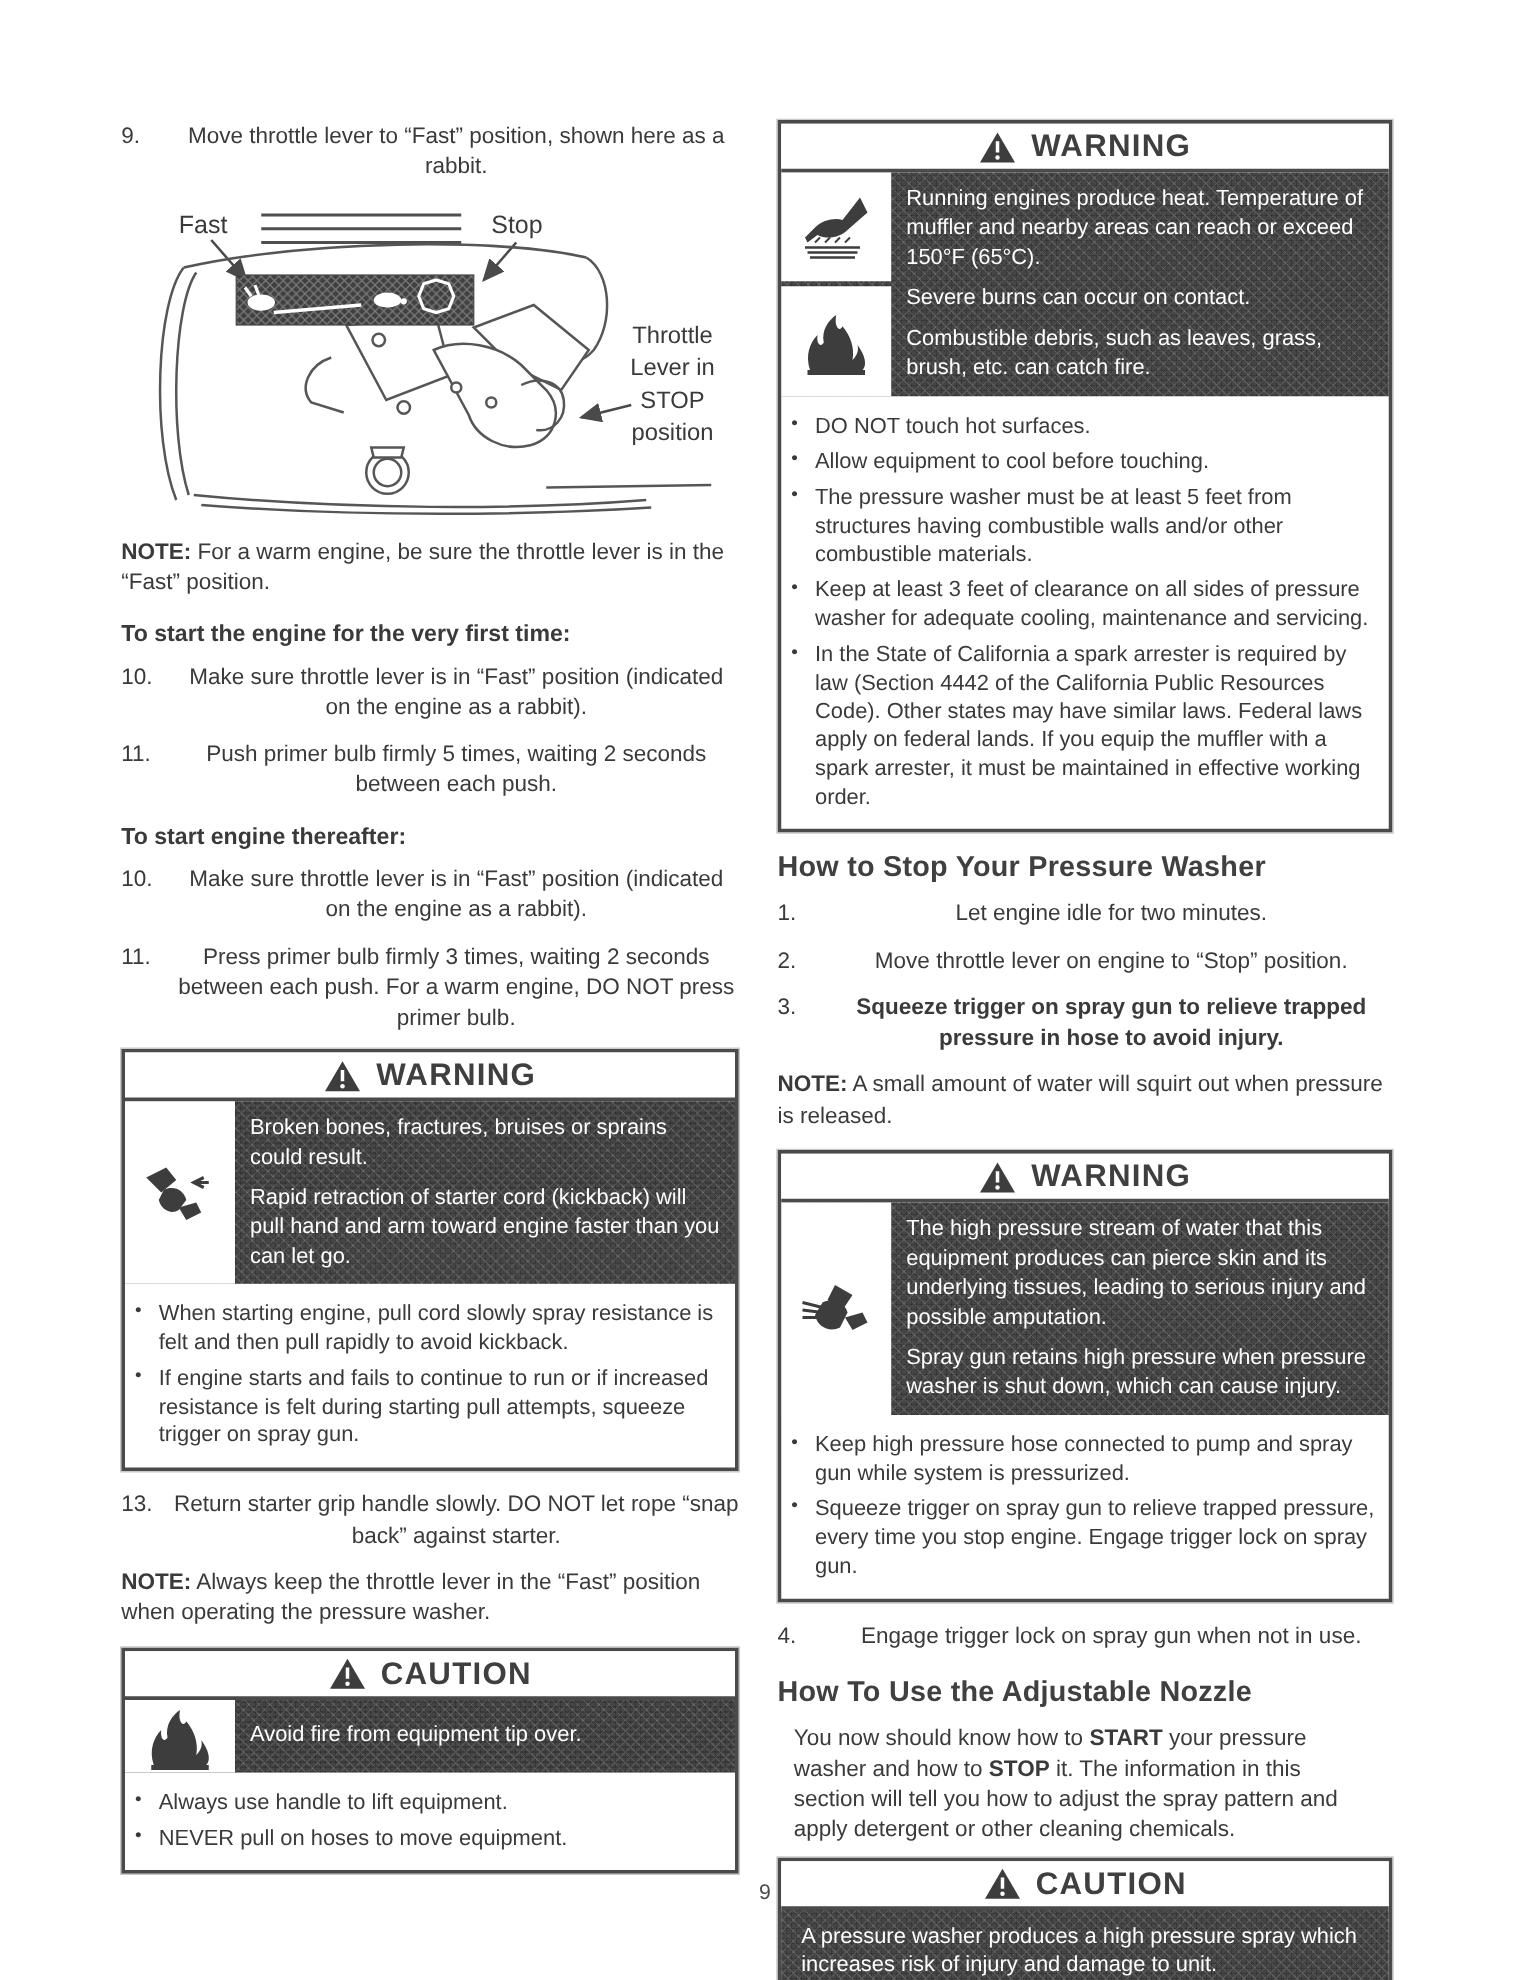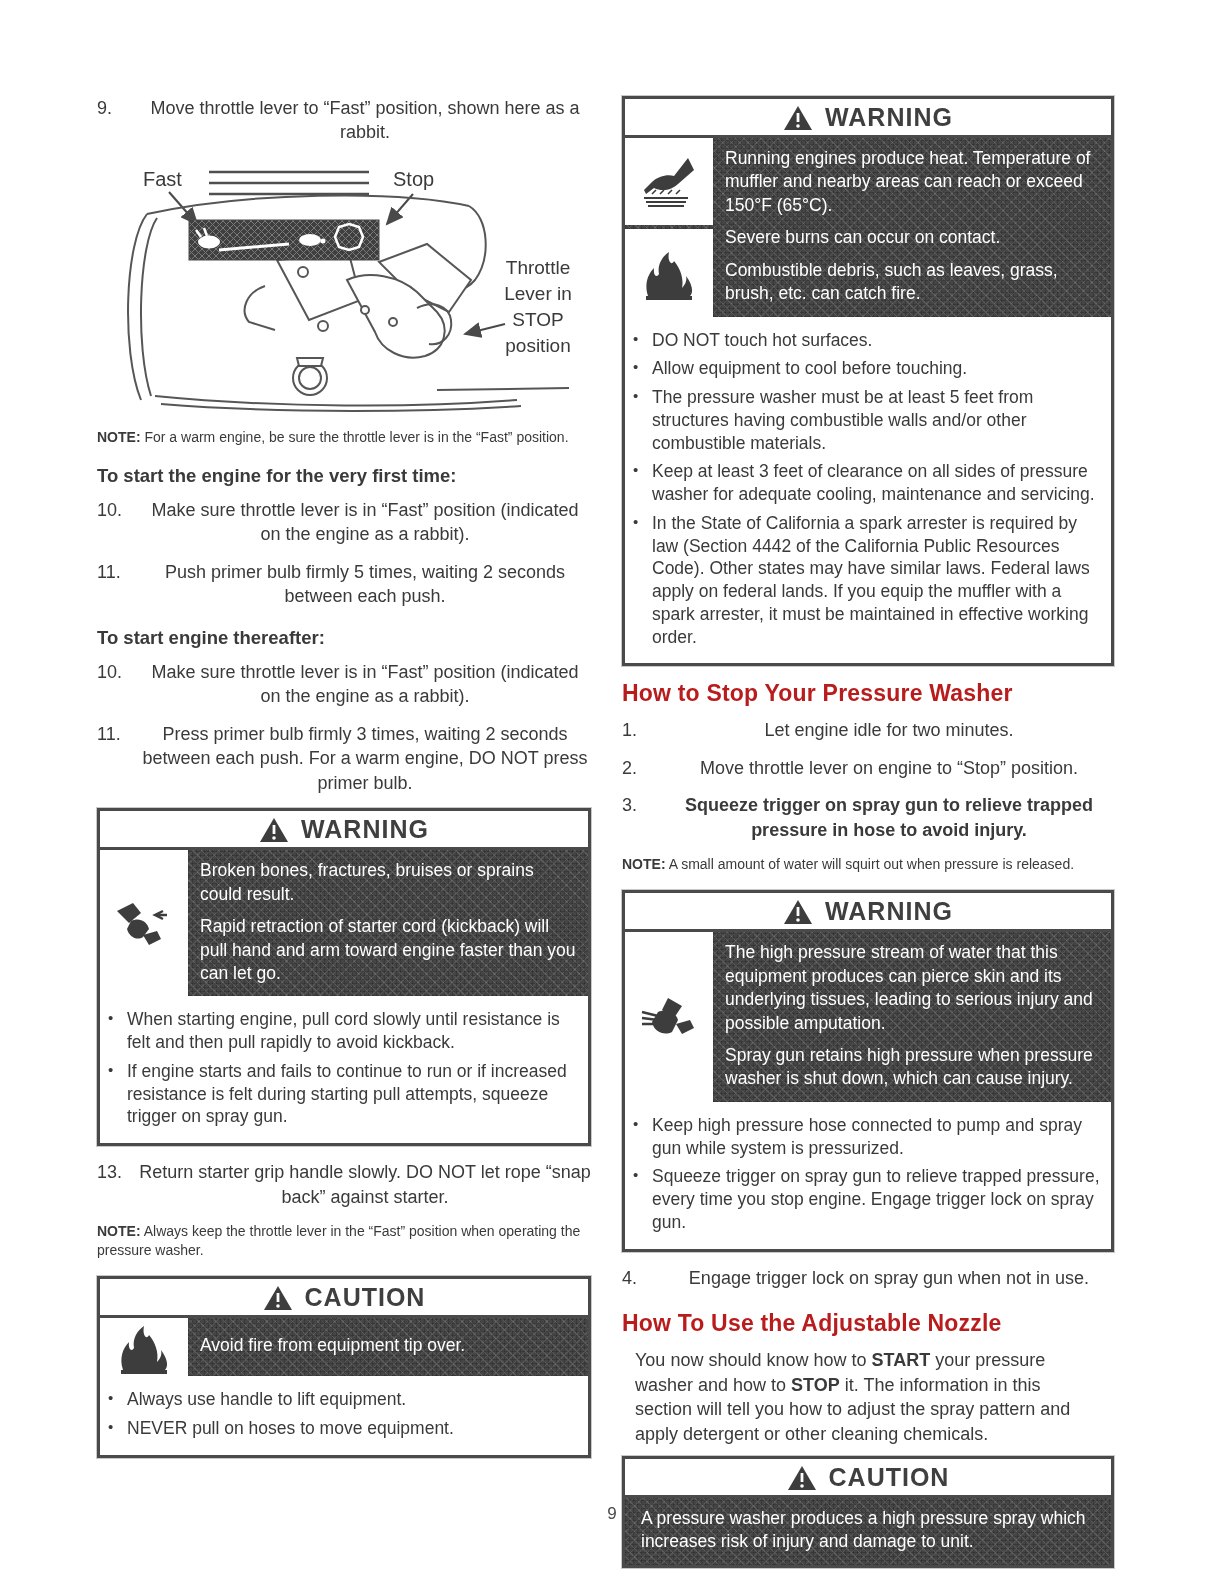--- a/index.html
+++ b/index.html
@@ -10,22 +10,22 @@
   }
   .col{position:absolute;top:96px;}
   #col-left{left:97px;width:494px;}
   #col-right{left:622px;width:492px;}
   p{margin:0;}
   .numitem{display:flex;margin:0 0 13px 0;font-size:18px;line-height:1.36;}
   .numitem .num{flex:none;width:42px;}
   .numitem .itext{flex:1;text-align:center;}
   .bold{font-weight:bold;}
   .subhead{font-weight:bold;font-size:18.5px;margin:18px 0 11px;}
-  .note{font-size:14px;line-height:1.36;margin:6px 0 16px;}
-  .sechead{font-size:23px;font-weight:bold;margin:14px 0 11px;letter-spacing:.2px;color:#b91c1c;}
+  .note{font-size:18px;line-height:1.36;margin:6px 0 16px;}
+  .sechead{font-size:23px;font-weight:bold;margin:14px 0 11px;letter-spacing:.2px;color:#404040;}
   .para{font-size:18px;line-height:1.36;margin:0 13px 10px;}
 
   
   .alertbox{border:3px solid #4a4a4a;outline:1px solid #c9c9c9;background:#fff;margin:6px 0 14px;}
   .alert-header{display:flex;align-items:center;justify-content:center;gap:12px;padding:4px 0 3px;border-bottom:3px solid #4a4a4a;background:#fff;}
   .alert-title{font-size:25px;font-weight:bold;letter-spacing:1px;color:#3f3f3f;}
   .band{display:flex;background-color:#454545;
     background-image:
       repeating-linear-gradient(45deg, rgba(255,255,255,.12) 0 1px, transparent 1px 6px),
       repeating-linear-gradient(135deg, rgba(255,255,255,.09) 0 1px, transparent 1px 6px),
@@ -170,21 +170,21 @@
         </div>
       </div>
       <div class="band-text">
         <p>Broken bones, fractures, bruises or sprains could result.</p>
         <p>Rapid retraction of starter cord (kickback) will pull hand and arm toward engine faster than you can let go.</p>
       </div>
     </div>
     <ul class="alert-bullets">
       <li>
           <span class="dot">•</span>
-          <span>When starting engine, pull cord slowly until resistance is felt and then pull rapidly to avoid kickback.</span>
+          <span>When starting engine, pull cord slowly spray resistance is felt and then pull rapidly to avoid kickback.</span>
         </li>
       <li>
           <span class="dot">•</span>
           <span>If engine starts and fails to continue to run or if increased resistance is felt during starting pull attempts, squeeze trigger on spray gun.</span>
         </li>
     </ul>
   </div>
 
   <div class="numitem">
     <span class="num">13.</span>

